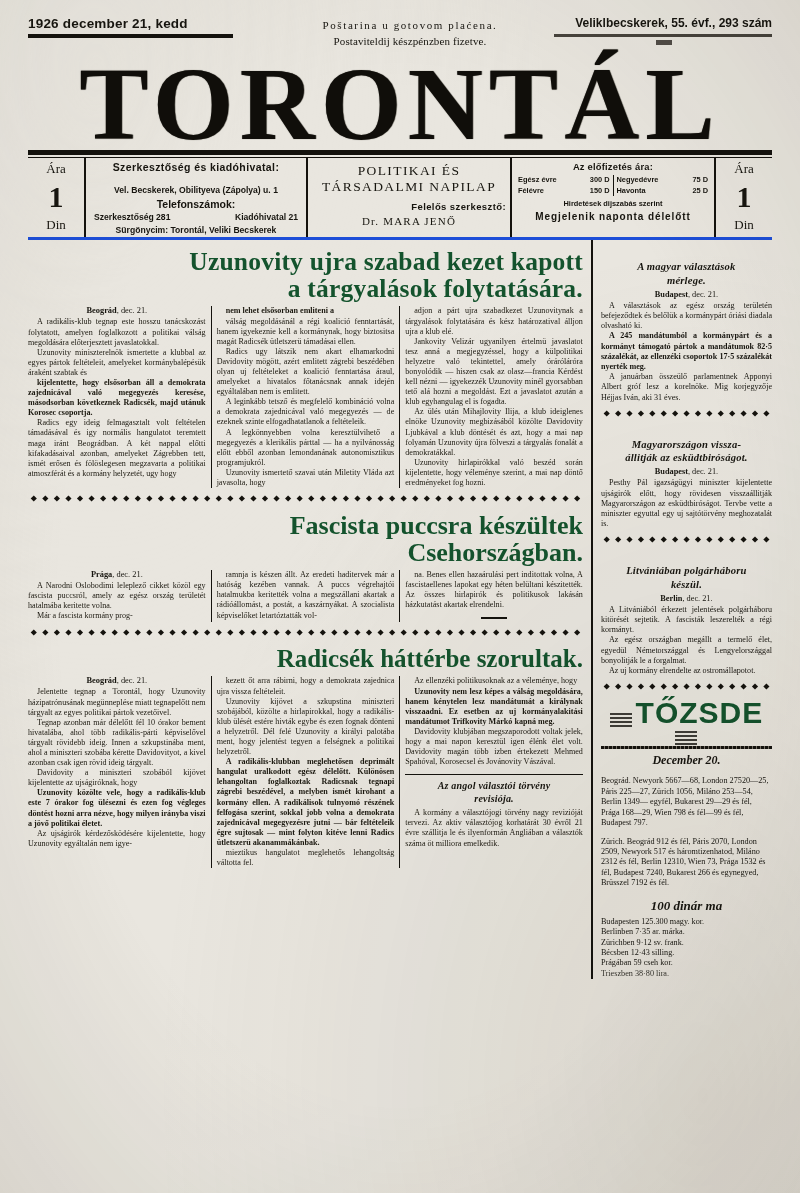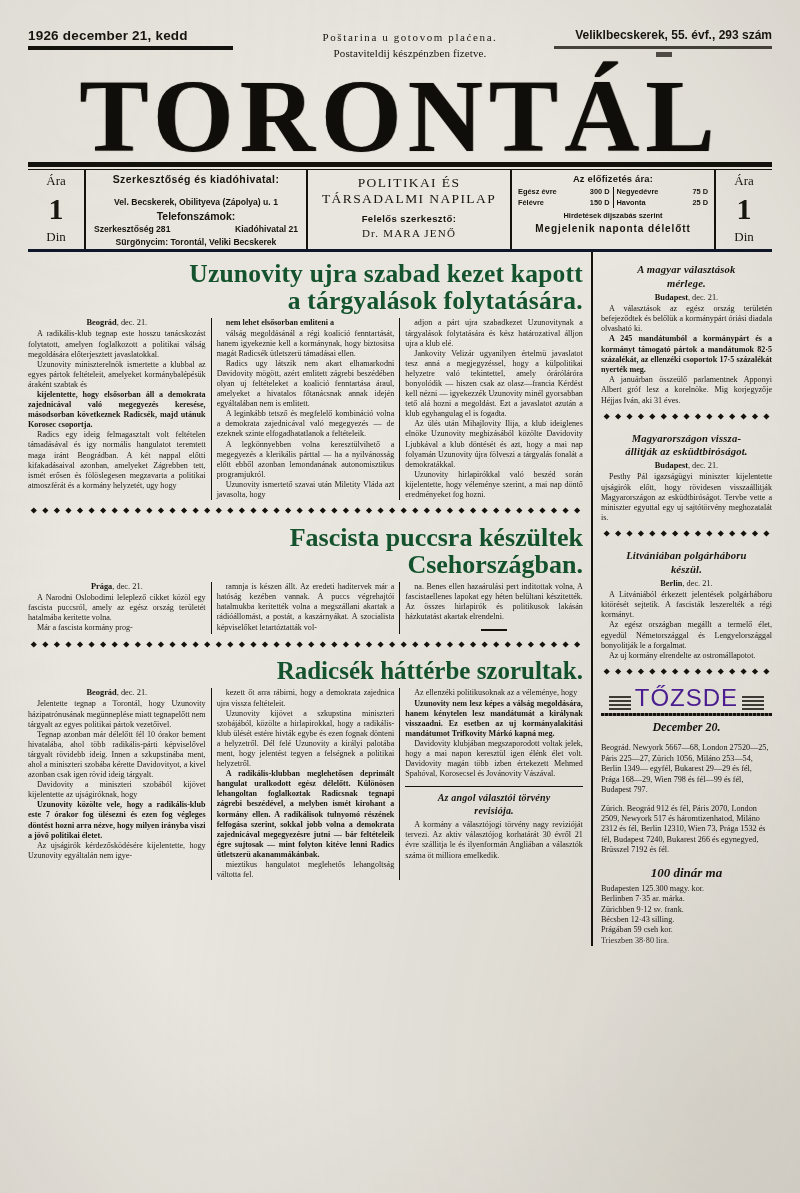--- a/index.html
+++ b/index.html
@@ -13,21 +13,21 @@
   }
   
   body:before{
     content:"";position:absolute;inset:0;pointer-events:none;z-index:60;
     background:
       radial-gradient(ellipse at 12% 6%, rgba(255,255,255,.55), rgba(255,255,255,0) 45%),
       radial-gradient(ellipse at 88% 92%, rgba(120,110,90,.14), rgba(0,0,0,0) 55%),
       radial-gradient(ellipse at 50% 50%, rgba(0,0,0,0) 60%, rgba(90,80,60,.12) 100%);
     mix-blend-mode:multiply;opacity:.85;
   }
-  .page{position:absolute;left:28px;top:28px;width:744px;}
+  .page{position:absolute;left:28px;top:16px;width:744px;}
 
   
   .topbar{display:flex;align-items:flex-start;justify-content:space-between;font-size:10px;}
   .tb-left{width:250px;}
   .tb-date{font-family:"Liberation Sans",sans-serif;font-weight:bold;font-size:13.5px;letter-spacing:.2px;white-space:nowrap;}
   .tb-rule{height:4px;background:#14120d;margin-top:3px;width:205px;}
   .tb-mid{text-align:center;flex:1;padding-top:2px;}
   .tb-mid div{font-size:11px;line-height:1.45;letter-spacing:.1px;}
   .tb-mid .sp{letter-spacing:1.6px;}
   .tb-right{width:230px;text-align:right;}
@@ -43,34 +43,34 @@
     font-size:104px;
     line-height:96px;
     letter-spacing:6px;
     color:#100e0a;
     text-shadow:0 0 1px rgba(20,18,12,.6), .7px .4px 0 rgba(40,36,26,.35);
   }
   .mast-rule{height:5px;background:#14120d;margin-top:-2px;}
   .mast-rule2{height:1.5px;background:#14120d;margin-top:2px;}
 
   
-  .infobox{display:flex;border-bottom:3px solid #0f172a;margin-top:0;}
+  .infobox{display:flex;border-bottom:3px solid #1d4ed8;margin-top:0;}
   .ib{padding:4px 5px;}
   .ib-price{width:52px;text-align:center;border-right:2px solid #14120d;display:flex;flex-direction:column;justify-content:space-between;padding:3px 2px 4px;}
   .ib-price .t{font-size:13px;font-family:"Liberation Serif",serif;}
   .ib-price .n{font-size:30px;font-weight:bold;line-height:28px;font-family:"Liberation Serif",serif;}
   .ib-price .d{font-size:13px;}
   .ib-left{width:212px;border-right:2px solid #14120d;text-align:center;padding:3px 4px 2px;}
   .ib-left .h{font-family:"Liberation Sans",sans-serif;font-size:10.5px;font-weight:bold;letter-spacing:.4px;}
   .ib-left .s{font-family:"Liberation Sans",sans-serif;font-size:8.6px;font-weight:bold;margin-top:12px;}
   .ib-left .h2{font-family:"Liberation Sans",sans-serif;font-size:10.5px;font-weight:bold;margin-top:3px;}
   .ib-left .row{display:flex;justify-content:space-between;font-family:"Liberation Sans",sans-serif;font-size:8.6px;font-weight:bold;margin-top:2px;padding:0 4px;}
   .ib-mid{flex:1;border-right:2px solid #14120d;text-align:center;padding:5px 4px 2px;}
   .ib-mid .h{font-size:13.5px;letter-spacing:1.4px;font-family:"Liberation Serif",serif;}
-  .ib-mid .s1{font-family:"Liberation Sans",sans-serif;font-size:9.5px;font-weight:bold;margin-top:6px;letter-spacing:.4px;}
+  .ib-mid .s1{font-family:"Liberation Sans",sans-serif;font-size:9.5px;font-weight:bold;margin-top:6px;letter-spacing:.4px;text-align:right;}
   .ib-mid .s2{font-size:11px;margin-top:3px;letter-spacing:1.2px;font-family:"Liberation Serif",serif;}
   .ib-right{width:196px;border-right:2px solid #14120d;text-align:center;padding:3px 3px 2px;}
   .ib-right .h{font-family:"Liberation Sans",sans-serif;font-size:9.4px;font-weight:bold;letter-spacing:.2px;}
   .ib-right .grid{display:flex;font-size:7.4px;font-family:"Liberation Sans",sans-serif;font-weight:bold;margin-top:3px;}
   .ib-right .gcol{flex:1;text-align:center;padding:0 3px;}
   .ib-right .gcol+.gcol{border-left:1px solid #14120d;}
   .ib-right .gr{display:flex;justify-content:space-between;line-height:1.4;}
   .ib-right .note{font-family:"Liberation Sans",sans-serif;font-size:7.4px;font-weight:bold;margin-top:3px;}
   .ib-right .pub{font-family:"Liberation Sans",sans-serif;font-size:10px;font-weight:bold;margin-top:3px;letter-spacing:.9px;}
 
@@ -102,38 +102,38 @@
   .dateline{text-align:center;font-size:8.4px;margin:0 0 2px;font-family:"Liberation Serif",serif;}
   .dateline b{font-weight:bold;}
 
   
   .orn{height:9px;margin:6px 0 2px;display:block;}
   .orn svg{display:block;width:100%;height:9px;}
 
   
   .side-h{
     font-family:"Liberation Serif",serif;font-style:italic;font-weight:bold;
-    font-size:10.6px;text-align:center;line-height:1.25;margin:11px 0 3px;
+    font-size:10.6px;text-align:center;line-height:1.25;margin:20px 0 3px;
     letter-spacing:.2px;
   }
   .side-rule-t{border-top:1.5px solid #14120d;}
   p.side{
     margin:0;font-size:8.1px;line-height:10.2px;text-align:justify;
     text-indent:8px;font-family:"Liberation Serif",serif;
   }
   p.side.b{font-weight:bold;}
   .side-dl{text-align:center;font-size:8.3px;margin-bottom:2px;}
   .side-dl b{font-weight:bold;}
   .dash{width:26px;height:2.5px;background:#14120d;margin:6px auto;}
 
   
   .tozsde{margin:8px 0 0;text-align:center;position:relative;}
   .tozsde .word{
-    font-family:"Liberation Sans",sans-serif;font-weight:normal;
-    font-size:24px;letter-spacing:1px;line-height:28px;color:#4c1d95;
+    font-family:"Liberation Sans",sans-serif;font-weight:bold;
+    font-size:30px;letter-spacing:1px;line-height:28px;color:#14532d;
   }
   .tozsde .flank{display:inline-block;width:22px;height:14px;vertical-align:middle;
     background:repeating-linear-gradient(0deg,#14120d 0 2px,transparent 2px 4px);opacity:.8;}
   .tozsde-rule{height:3px;background:#14120d;margin-top:1px;
     background-image:repeating-linear-gradient(90deg,#14120d 0 3px,#7b756a 3px 4px);}
   .tz-date{font-family:"Liberation Serif",serif;font-style:italic;font-weight:bold;font-size:12px;text-align:center;margin:4px 0 3px;}
   .tz-h{font-family:"Liberation Serif",serif;font-style:italic;font-weight:bold;font-size:13px;text-align:center;margin:9px 0 3px;}
   .tz-line{font-size:8.2px;line-height:10.4px;font-family:"Liberation Serif",serif;}
 
   .fade{opacity:.88;}

